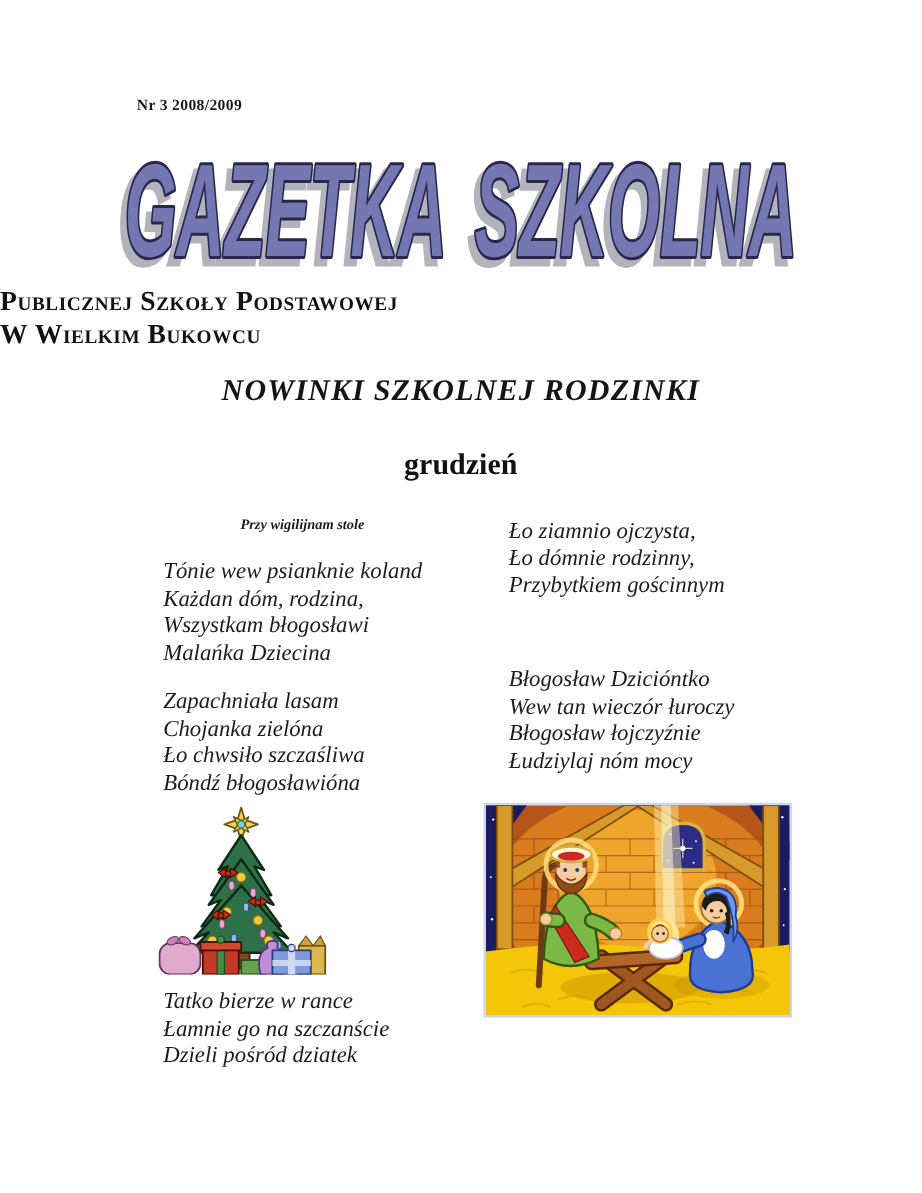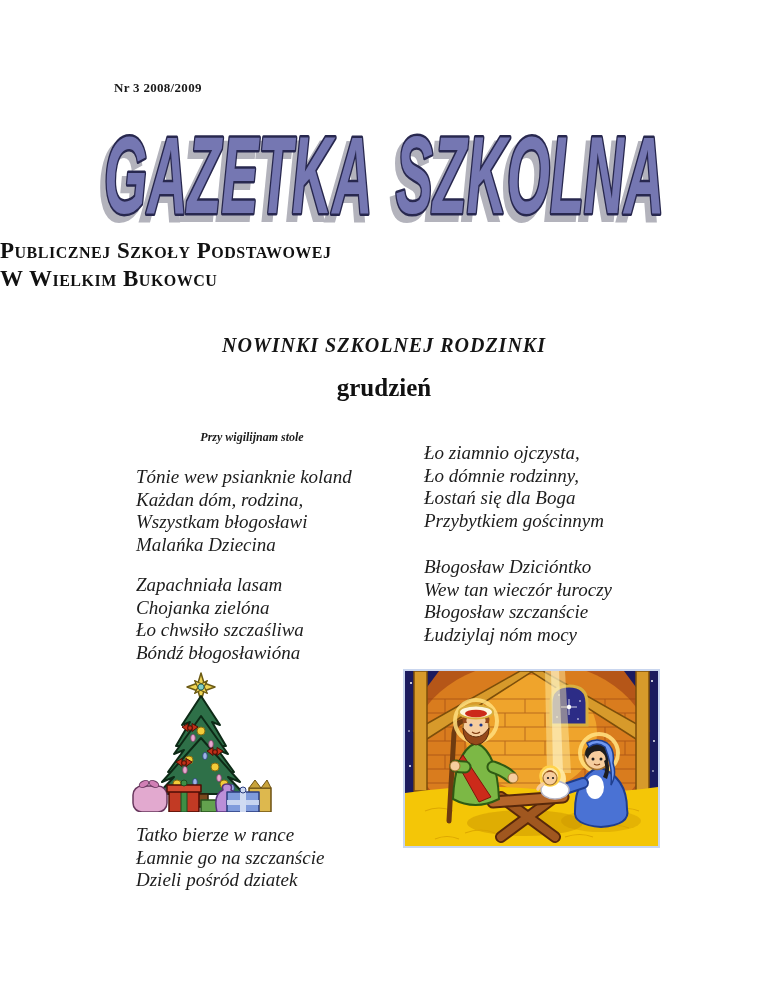--- a/index.html
+++ b/index.html
@@ -7,29 +7,29 @@
         font-family:"Liberation Serif",serif;color:#1a1a1a;}
   .issue{position:absolute;left:114px;top:80px;font-weight:bold;font-size:13px;letter-spacing:0.3px;}
   .masthead{position:absolute;left:0;top:116px;}
   .mast-shadow,.mast-main{font-family:"Liberation Sans",sans-serif;font-weight:bold;font-style:italic;
         font-size:110px;text-anchor:middle;word-spacing:20px;}
   .mast-shadow{fill:#9a9aa6;stroke:#9a9aa6;stroke-width:6;opacity:0.75;}
   .mast-main{fill:#7577b2;stroke:#28284f;stroke-width:5;paint-order:stroke;stroke-linejoin:round;}
   .school{position:absolute;left:0;top:237px;width:768px;text-align:left;
         font-variant:small-caps;font-weight:bold;font-size:23px;line-height:28px;letter-spacing:0.5px;color:#111;}
   .edition{position:absolute;left:0;top:312px;width:768px;text-align:center;
-        font-style:italic;font-weight:600;font-size:20px;letter-spacing:1px;color:#151515;margin-top:22px;}
+        font-style:italic;font-weight:600;font-size:25px;letter-spacing:1px;color:#151515;}
   .month{position:absolute;left:0;top:374px;width:768px;text-align:center;
         font-weight:bold;font-size:25px;color:#111;}
   .poem-title{position:absolute;left:136px;top:430px;width:232px;text-align:center;
         font-style:italic;font-weight:bold;font-size:12px;color:#1c1c1c;}
   .stanza{position:absolute;}
   .pline{font-style:italic;font-size:19px;line-height:22.5px;color:#1c1c1c;white-space:nowrap;}
   .s-l1{left:136px;top:466px;} .s-l2{left:136px;top:574px;} .s-l3{left:136px;top:824px;}
-  .s-r1{left:424px;top:442px;} .s-r2{left:424px;top:556px;}
+  .s-r1{left:424px;top:432px;} .s-r2{left:424px;top:556px;}
   .tree{position:absolute;left:127px;top:670px;}
   .nativity{position:absolute;left:403px;top:669px;border:2px solid #c9d6ef;box-sizing:content-box;}
 </style>
 </head>
 <body>
 
 <div class="page">
 
   <div class="issue">Nr 3 2008/2009</div>
 
@@ -59,28 +59,27 @@
   <div class="stanza s-l2">
     <div class="pline">Zapachniała lasam</div>
     <div class="pline">Chojanka zielóna</div>
     <div class="pline">Ło chwsiło szczaśliwa</div>
     <div class="pline">Bóndź błogosławióna</div>
   </div>
 
   <div class="stanza s-r1">
     <div class="pline">Ło ziamnio ojczysta,</div>
     <div class="pline">Ło dómnie rodzinny,</div>
-    <div class="pline">Łostań się dla Boga</div>
     <div class="pline">Przybytkiem gościnnym</div>
   </div>
 
   <div class="stanza s-r2">
     <div class="pline">Błogosław Dzicióntko</div>
     <div class="pline">Wew tan wieczór łuroczy</div>
-    <div class="pline">Błogosław szczanście</div>
+    <div class="pline">Błogosław łojczyźnie</div>
     <div class="pline">Łudziylaj nóm mocy</div>
   </div>
 
   <div class="stanza s-l3">
     <div class="pline">Tatko bierze w rance</div>
     <div class="pline">Łamnie go na szczanście</div>
     <div class="pline">Dzieli pośród dziatek</div>
   </div>
 
   <svg class="tree" width="146" height="142" viewBox="0 0 146 142" role="img" aria-label="Christmas tree with ornaments, bows and presents">

